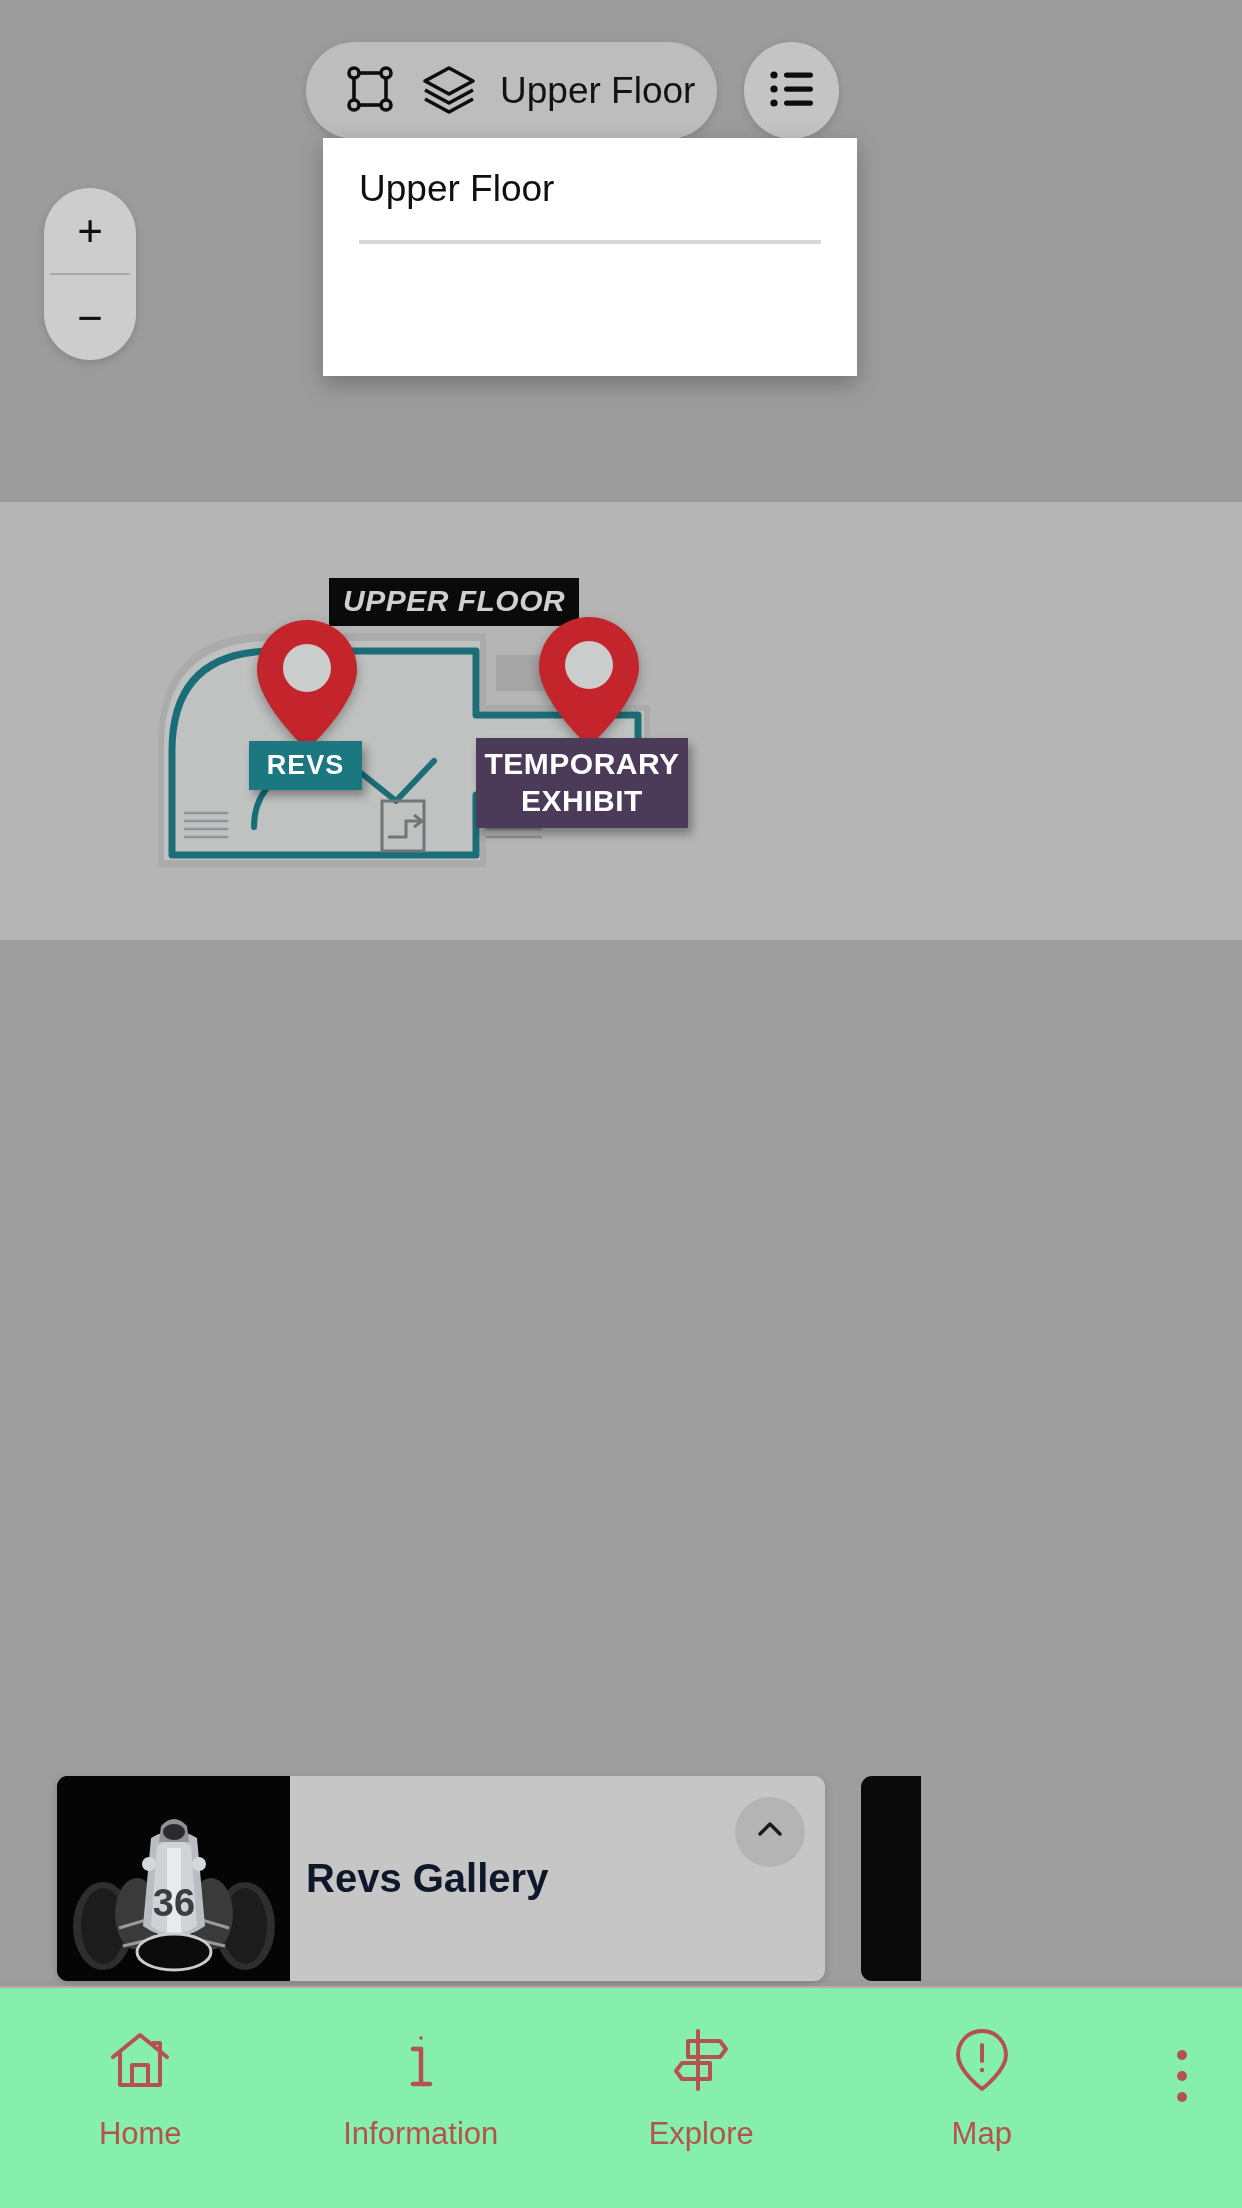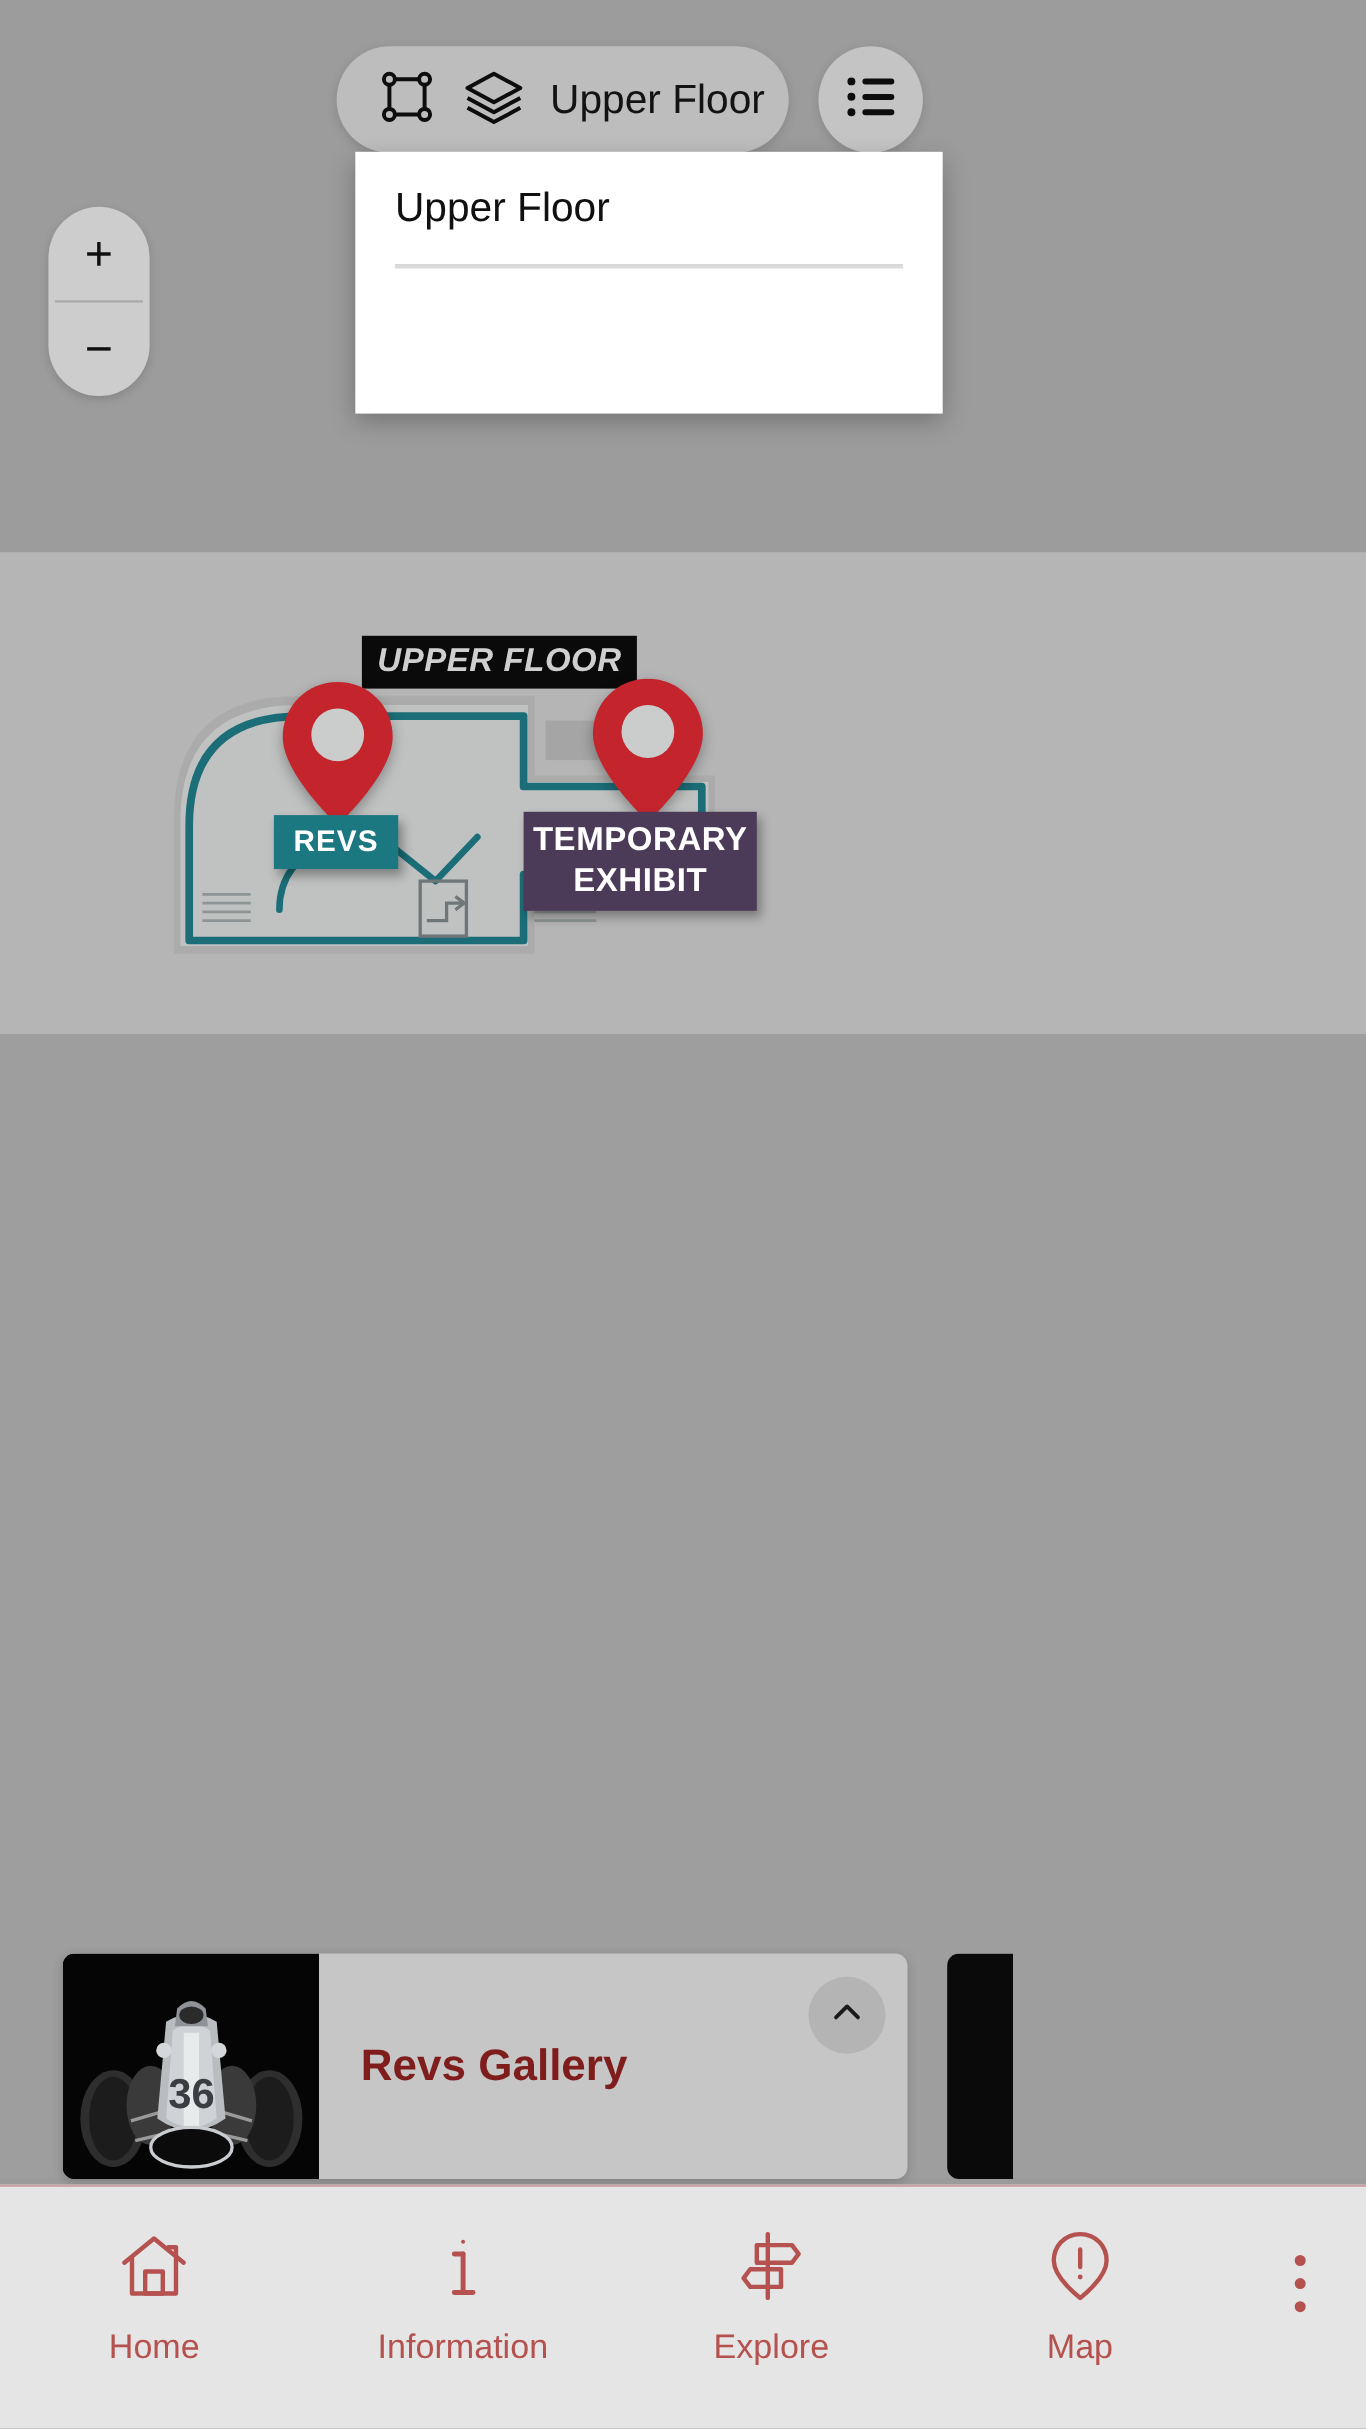--- a/index.html
+++ b/index.html
@@ -114,42 +114,42 @@
     position:absolute; left:57px; top:0;
     width:768px; height:205px;
     background:#c6c6c6; border-radius:11px;
     overflow:hidden; display:flex;
     box-shadow:0 3px 10px rgba(0,0,0,.16);
   }
   #poi-thumb { width:233px; height:205px; position:relative; background:#050505; overflow:hidden; flex:none; }
   #poi-thumb svg { position:absolute; inset:0; width:100%; height:100%; }
   #poi-title {
     flex:1; display:flex; align-items:center;
-    padding-left:38px;
-    font-size:40px; font-weight:700; color:#7f1d1d;
+    padding-left:16px;
+    font-size:40px; font-weight:700; color:#0f172a;
   }
   #card-peek {
     position:absolute; left:861px; top:0;
     width:60px; height:205px;
     background:#c6c6c6; border-radius:11px 0 0 11px;
     overflow:hidden;
   }
   #card-peek .peek-img { width:60px; height:205px; background:#0a0a0a; }
   #collapse-btn {
     position:absolute; left:735px; top:21px;
     width:70px; height:70px; border-radius:50%;
     background:#b4b4b4;
     display:flex; align-items:center; justify-content:center;
     z-index:18;
   }
 
   
   #bottom-nav {
     position:absolute; left:0; bottom:0; width:1242px; height:222px;
-    background:#e5e5e5;
+    background:#86efac;
     border-top:2px solid #c8a0a0;
     display:flex; align-items:flex-start;
     padding-top:30px;
     z-index:50;
   }
   .nav-item {
     flex:1; display:flex; flex-direction:column;
     align-items:center; gap:14px;
   }
   .nav-label {

